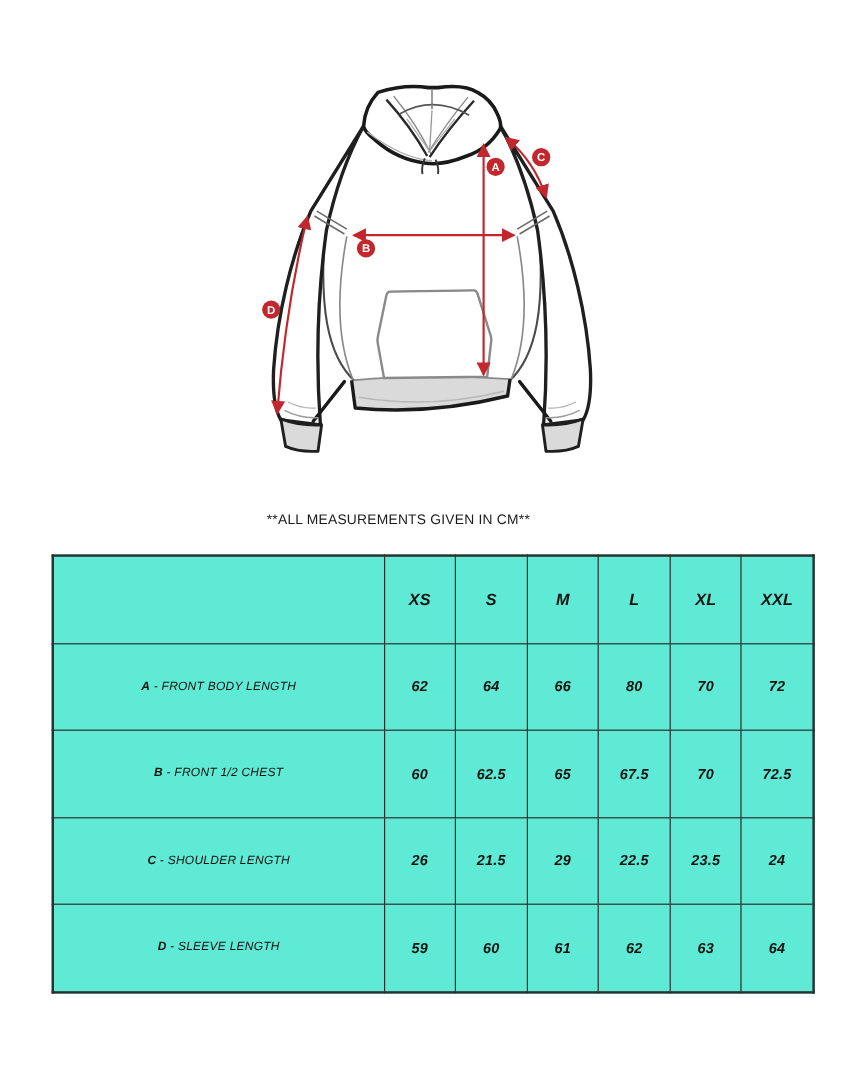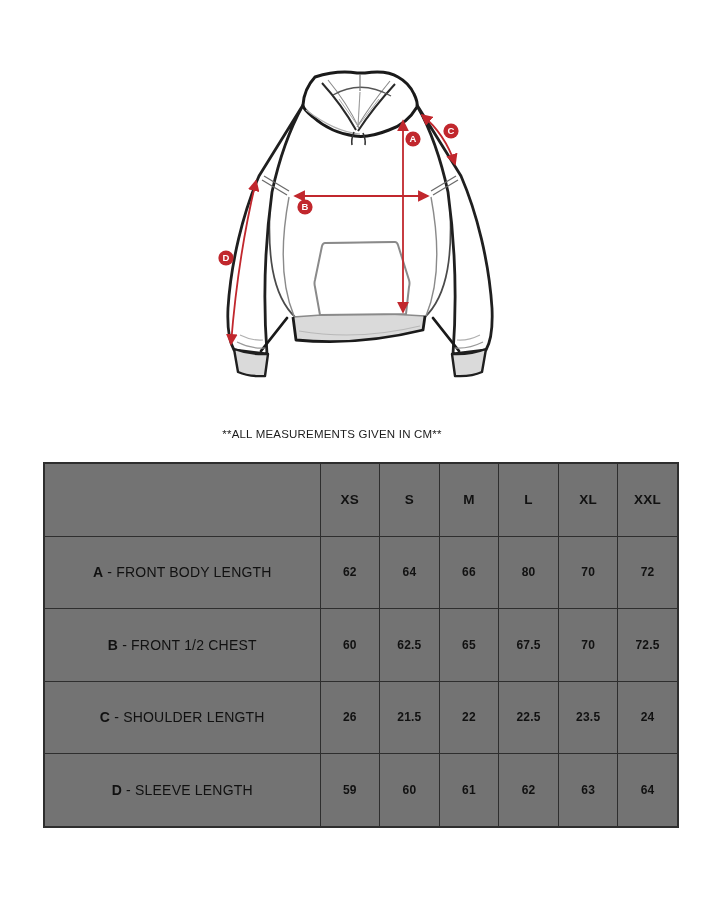--- a/index.html
+++ b/index.html
@@ -2,29 +2,29 @@
 <html><head>
 <meta charset="utf-8">
 <style>
   html,body{margin:0;padding:0;background:#ffffff;}
   body{font-family:"Liberation Sans", sans-serif; -webkit-font-smoothing:antialiased;}
   .page{position:relative;width:720px;height:900px;background:#ffffff;overflow:hidden;margin:0 auto;}
   .diagram-wrap{position:absolute;left:0;top:0;width:720px;height:430px;}
   .note{position:absolute;left:0;top:428px;width:664px;text-align:center;
         font-size:11.5px;letter-spacing:.2px;color:#1c1c1c;font-weight:400;}
   table.size-chart{position:absolute;left:43px;top:462px;width:634px;
-        border-collapse:collapse;table-layout:fixed;background:#737373;
-        border:2.5px solid #2e2e2e;}
+        border-collapse:collapse;table-layout:fixed;background:#5eead4;
+        border:2.5px solid #2e2e2e;font-style:italic;}
   table.size-chart th, table.size-chart td{
         border:1.5px solid #2e2e2e;text-align:center;vertical-align:middle;
         color:#111;height:71.5px;padding:0;}
   col.label-col{width:276px;}
   col.size-col{width:59.6px;}
   th{font-size:13.5px;font-weight:bold;letter-spacing:.2px;}
-  td.label-cell{font-size:14px;letter-spacing:.2px;}
+  td.label-cell{font-size:10px;letter-spacing:.2px;}
   td.label-cell .letter{font-weight:bold;}
   td.label-cell .rest{font-weight:400;}
   td.val{font-size:12px;font-weight:bold;letter-spacing:.2px;}
 </style>
 </head>
 <body>
 
 <div class="page">
 
   <div class="diagram-wrap">
@@ -159,21 +159,21 @@
           <td class="val">62.5</td>
           <td class="val">65</td>
           <td class="val">67.5</td>
           <td class="val">70</td>
           <td class="val">72.5</td>
         </tr>
         <tr>
           <td class="label-cell"><span class="letter">C</span><span class="rest"> - SHOULDER LENGTH</span></td>
           <td class="val">26</td>
           <td class="val">21.5</td>
-          <td class="val">22</td>
+          <td class="val">29</td>
           <td class="val">22.5</td>
           <td class="val">23.5</td>
           <td class="val">24</td>
         </tr>
         <tr>
           <td class="label-cell"><span class="letter">D</span><span class="rest"> - SLEEVE LENGTH</span></td>
           <td class="val">59</td>
           <td class="val">60</td>
           <td class="val">61</td>
           <td class="val">62</td>

